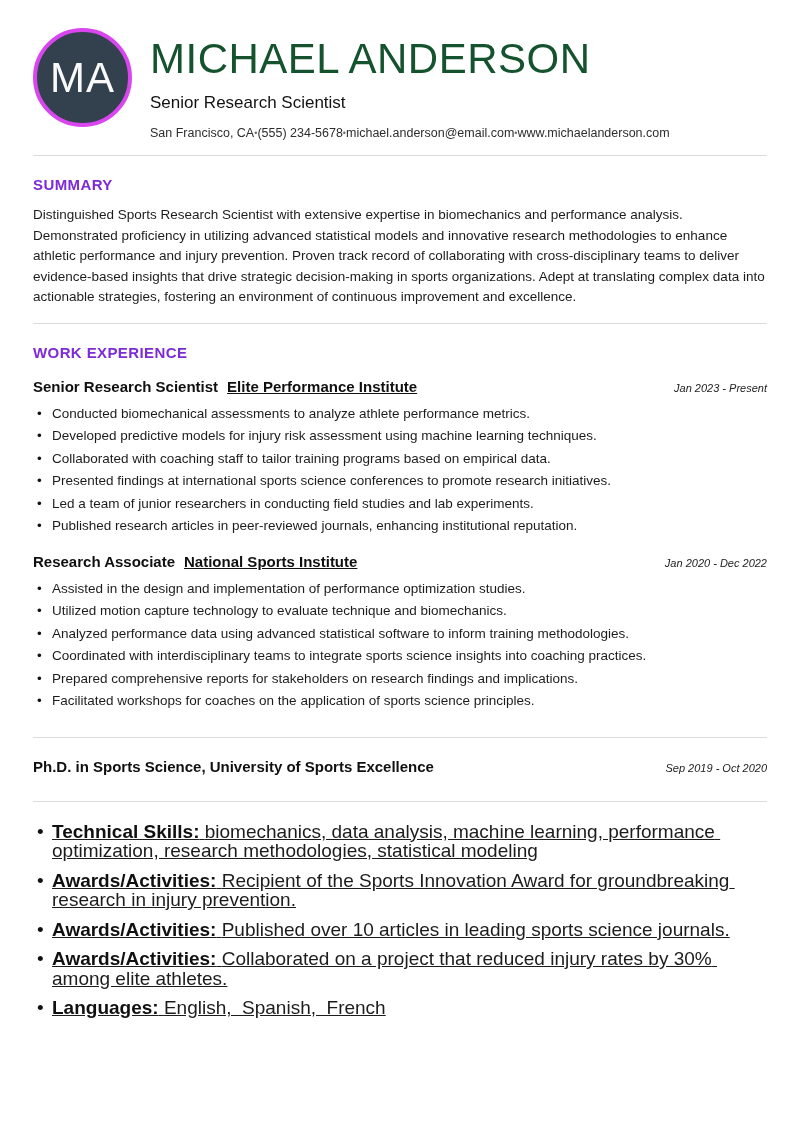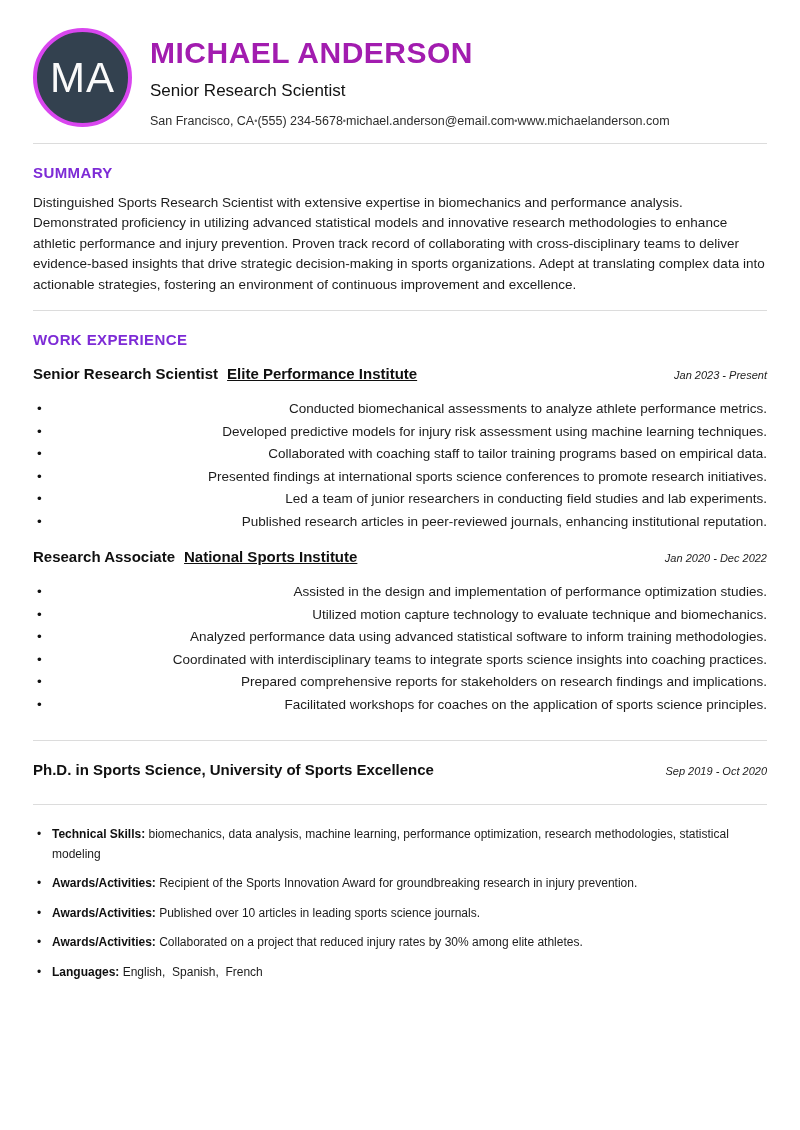--- a/index.html
+++ b/index.html
@@ -18,52 +18,52 @@
     flex: 0 0 auto;
     width: 99px; height: 99px;
     border-radius: 50%;
     background: #33414f;
     border: 4px solid #d946ef;
     color: #fafafa;
     display: flex; align-items: center; justify-content: center;
     font-size: 42px; font-weight: 500; letter-spacing: 1px;
   }
   .header-text { margin-left: 18px; padding-top: 9px; min-width: 0; flex: 1; }
-  .name { color: #a21caf; font-size: 30px; font-weight: 700; letter-spacing: 0.5px; line-height: 1.05; }
+  .name { color: #14532d; font-size: 42px; font-weight: 400; letter-spacing: 0.5px; line-height: 1.05; }
   .person-title { font-size: 17px; font-weight: 500; margin-top: 12px; color: #121212; }
   .contact { display: flex; align-items: center; margin-top: 13px; font-size: 12.5px; color: #2d2d2d; }
   .contact .sep { font-size: 9px; color: #6d6d6d; }
 
   .divider { border: none; border-top: 1px solid #dcdcdc; margin: 15px 0 0; }
   .divider.lg { margin-top: 26px; }
 
   section { margin-top: 20px; }
   .section-heading { color: #7d2bd6; font-size: 15px; font-weight: 700; letter-spacing: 0.4px; }
   .summary-text { margin-top: 12px; font-size: 13.5px; line-height: 20.5px; color: #1c1c1c; }
 
   .job { margin-top: 17px; }
   .job-header, .edu-row { display: flex; justify-content: space-between; align-items: baseline; }
   .job-position, .job-company { font-size: 15px; font-weight: 700; color: #101010; }
   .job-company { margin-left: 9px; text-decoration: underline; }
   .job-dates, .edu-dates { font-size: 11px; font-style: italic; color: #222; white-space: nowrap; }
 
-  ul.bullets { list-style: none; margin-top: 16px; text-align: right; }
+  ul.bullets { list-style: none; margin-top: 8px; }
   ul.bullets li {
     position: relative; padding-left: 19px; margin-top: 3px;
     font-size: 13.5px; line-height: 19.5px; color: #1c1c1c;
   }
   ul.bullets li::before { content: "\2022"; position: absolute; left: 4px; top: 0; color: #111; }
 
   .edu-row { margin-top: 16px; }
   .edu-degree { font-size: 15px; font-weight: 700; color: #101010; }
 
   ul.addl { list-style: none; margin-top: 3px; }
   ul.addl li {
     position: relative; padding-left: 19px; margin-top: 10px;
-    font-size: 12px; line-height: 19.5px; color: #1c1c1c;
+    font-size: 19px; line-height: 19.5px; color: #1c1c1c; text-decoration: underline;
   }
   ul.addl li::before { content: "\2022"; position: absolute; left: 4px; top: 0; color: #111; }
   ul.addl .label { font-weight: 700; color: #101010; }
   ul.addl .text { white-space: pre-wrap; }
 </style>
 </head>
 <body>
 
 <div class="page">
 

